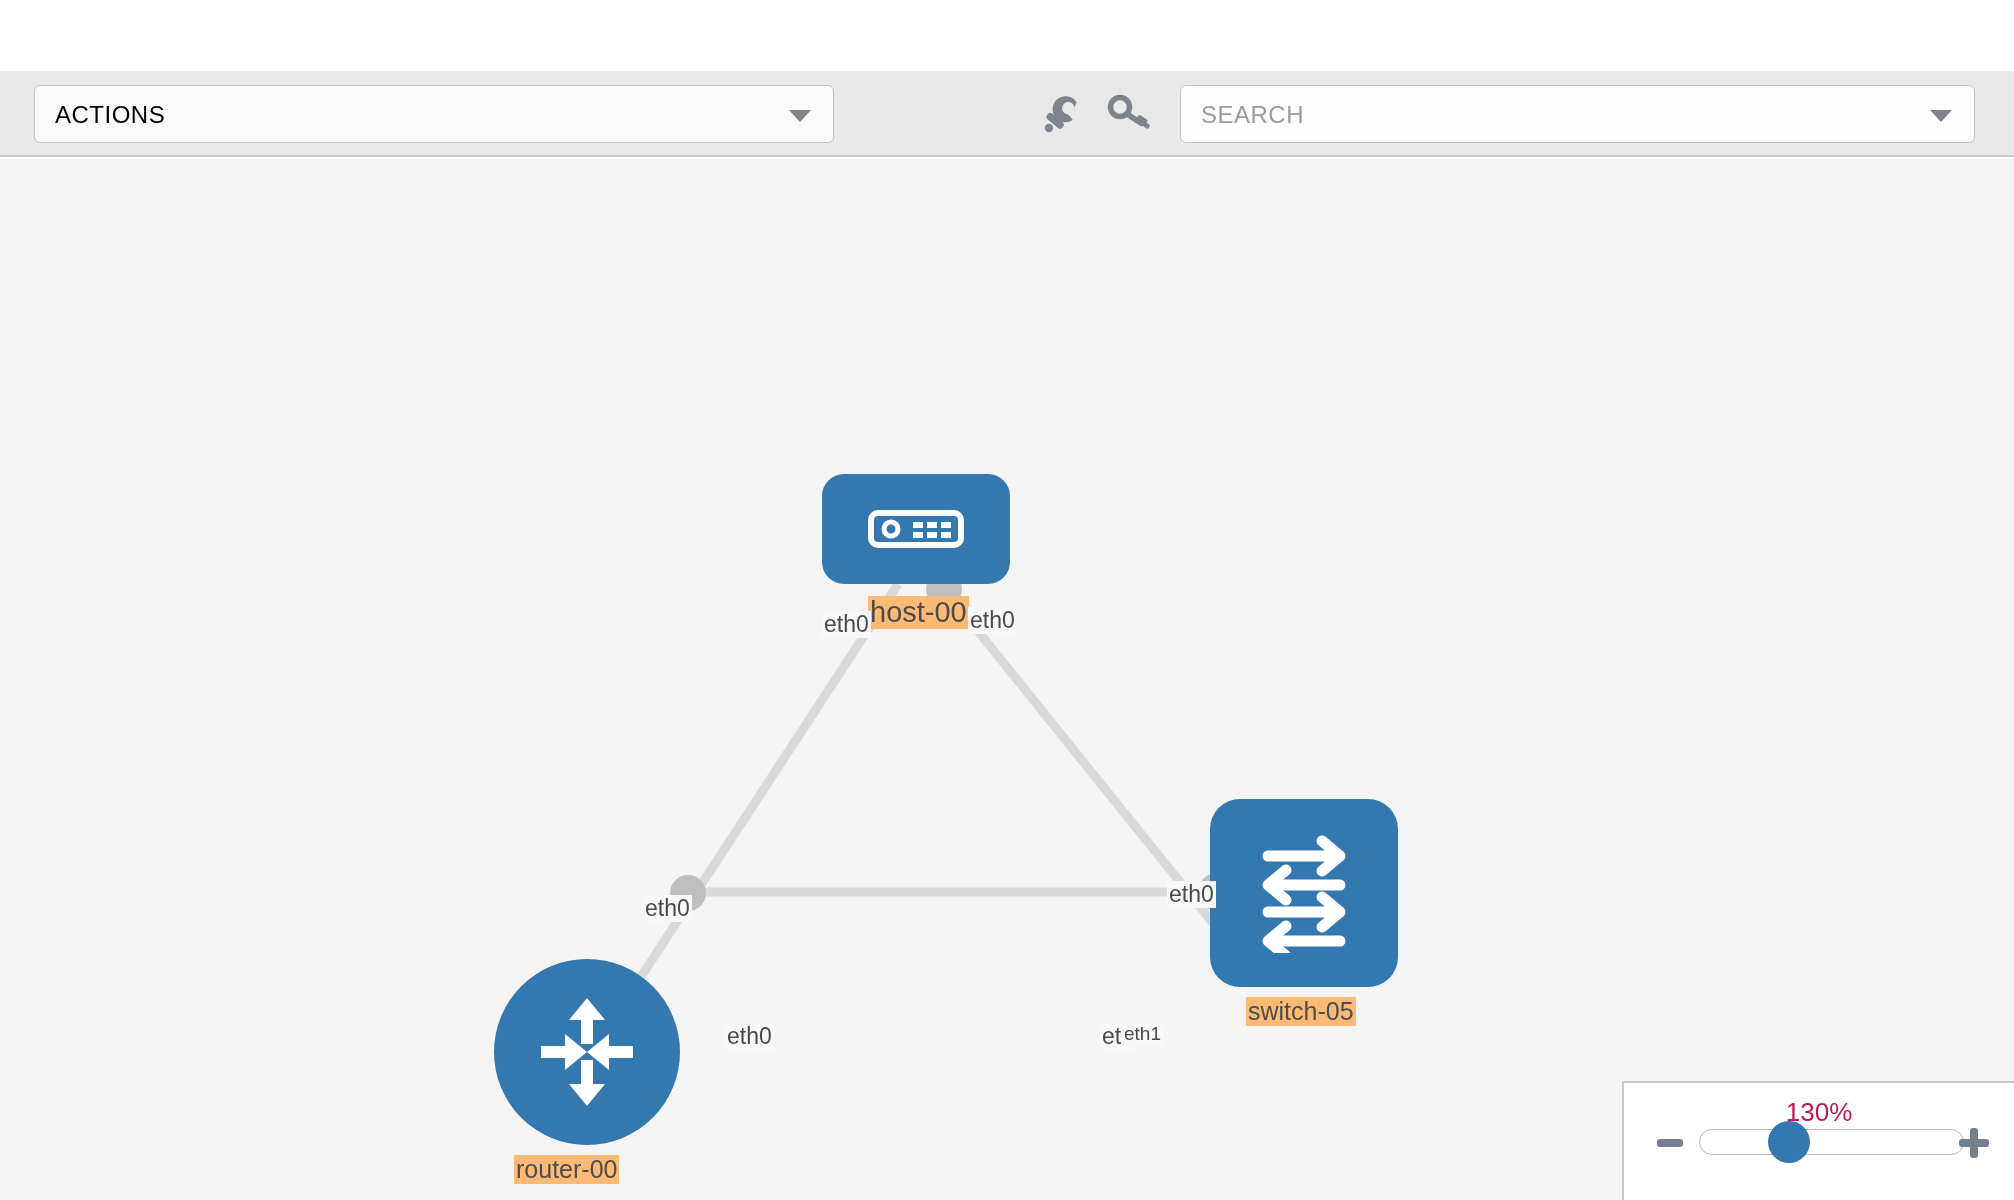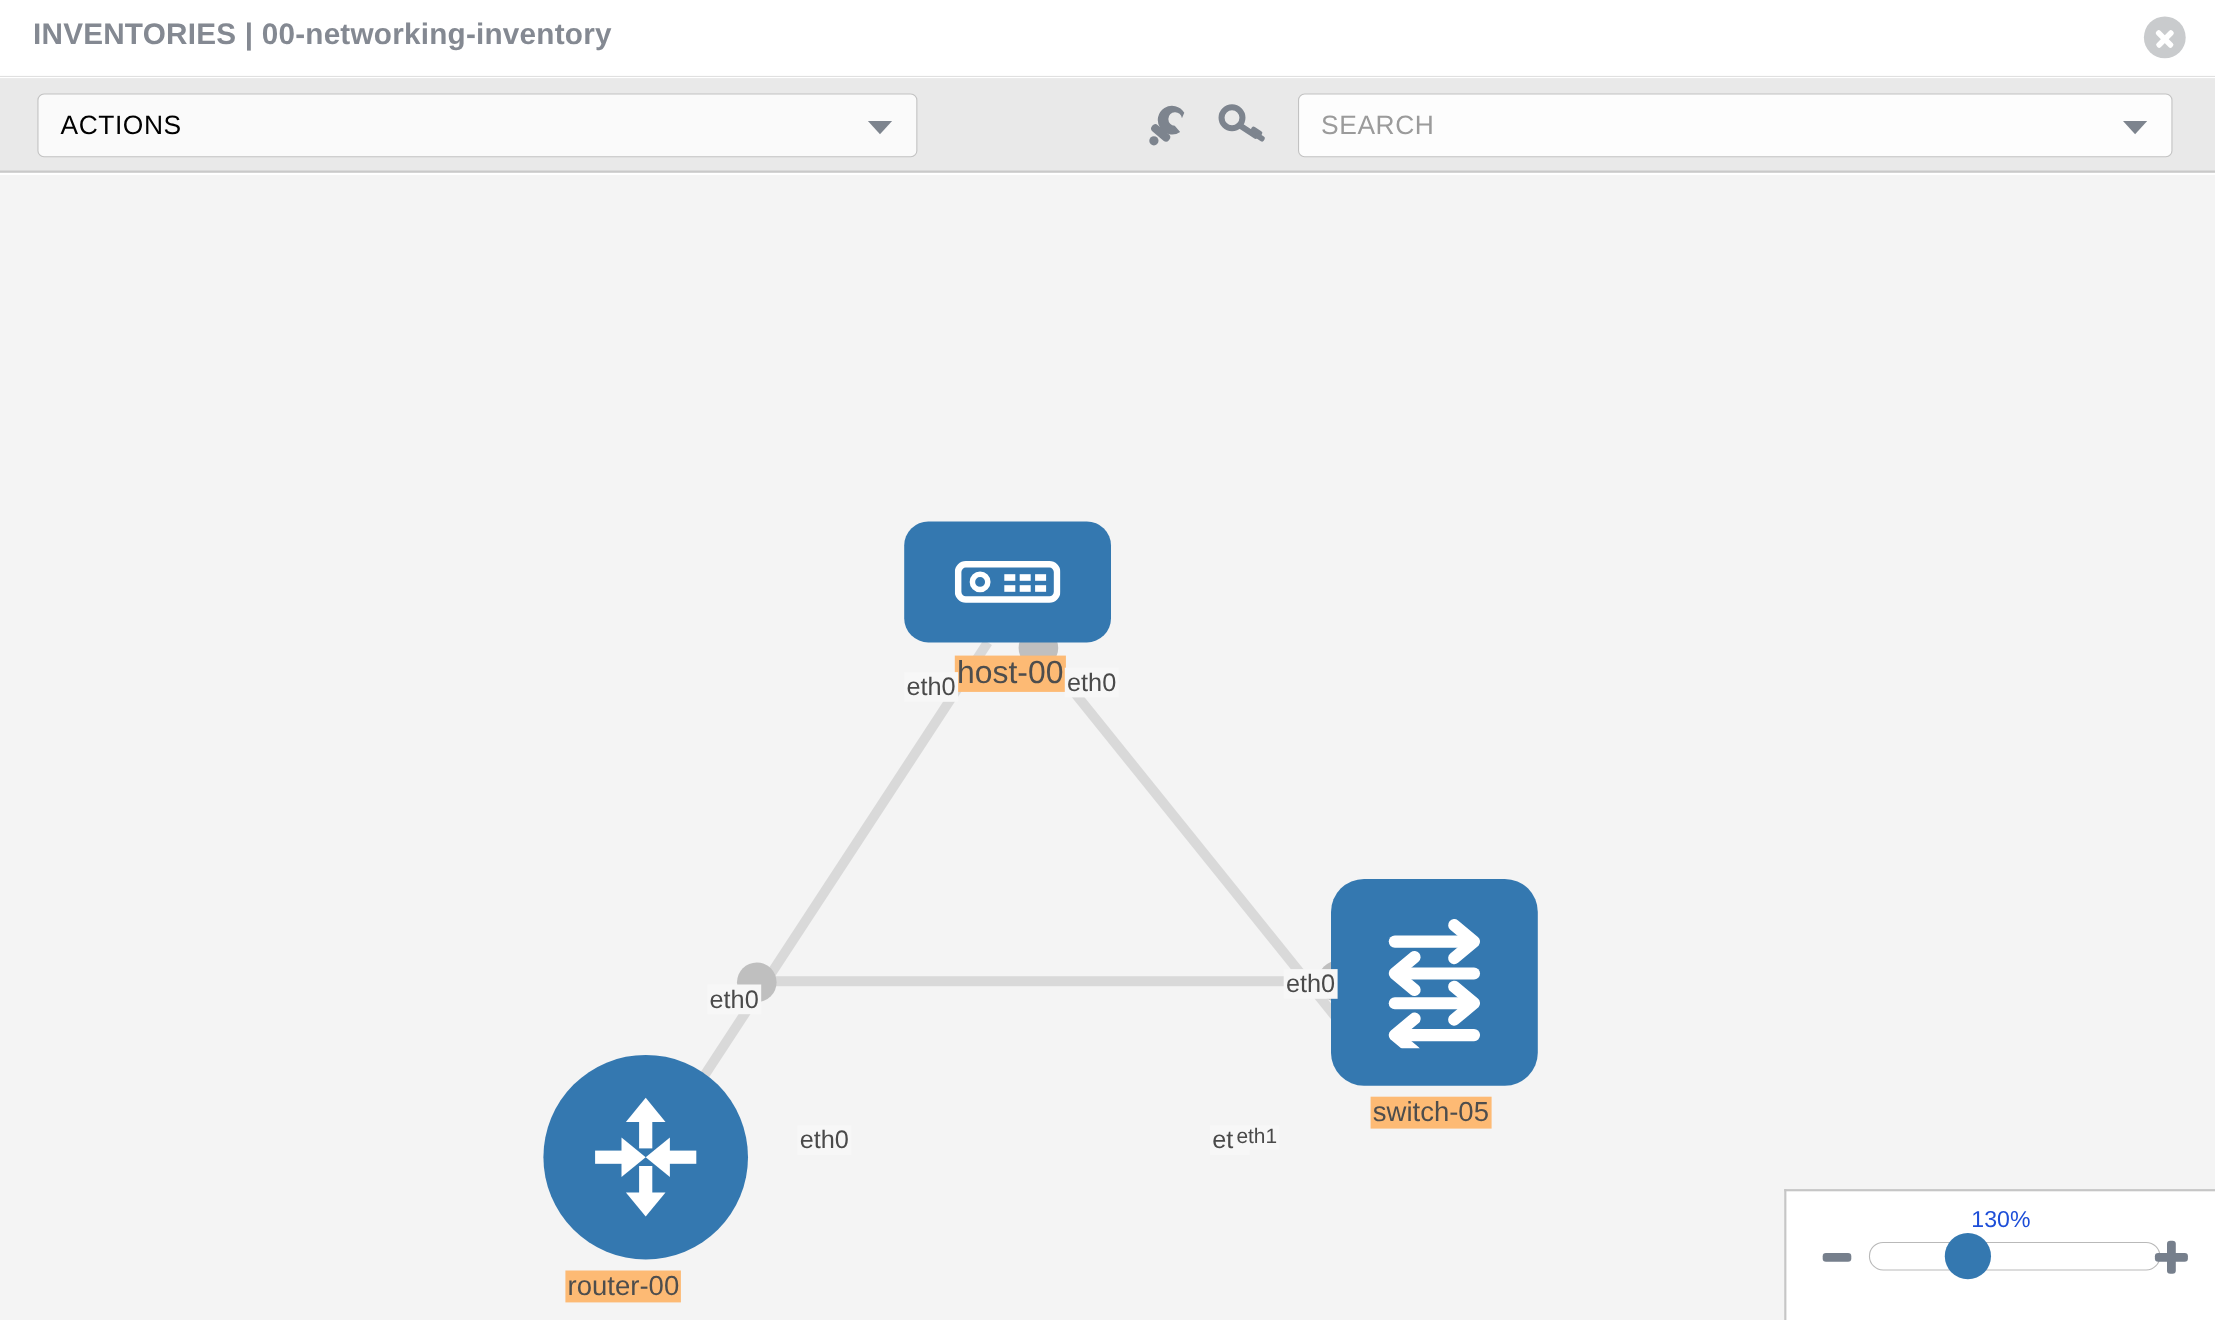--- a/index.html
+++ b/index.html
@@ -123,21 +123,21 @@
   
   .zoom-panel {
     position: absolute; left: 1622px; top: 1081px;
     width: 392px; height: 119px;
     background: #ffffff;
     border-top: 2px solid #c6c6c6;
     border-left: 2px solid #c6c6c6;
   }
   .zoom-pct {
     position: absolute; left: 0; right: 0; top: 14px;
-    text-align: center; font-size: 21px; color: #1d4ed8;
+    text-align: center; font-size: 26px; color: #be185d;
   }
   .zoom-minus {
     position: absolute; left: 33px; top: 56px;
     width: 26px; height: 8px; border-radius: 3px; background: #767f8c;
     cursor: pointer;
   }
   .zoom-plus {
     position: absolute; right: 25px; top: 45px;
     width: 30px; height: 30px; cursor: pointer;
   }
@@ -157,24 +157,20 @@
     position: absolute; left: 144px; top: 38px;
     width: 42px; height: 42px; border-radius: 50%;
     background: #3478b0; cursor: pointer;
   }
 </style>
 </head>
 <body>
 
 <div id="app">
 
-  <div class="header">
-    <div class="page-title">INVENTORIES | 00-networking-inventory</div>
-    <div class="close-btn"></div>
-  </div>
 
   <div class="toolbar">
 
     <div class="actions-select">
       <span class="label">ACTIONS</span>
       <span class="caret"></span>
     </div>
 
     <div class="tool-icon wrench">
       <svg width="44" height="42" viewBox="0 0 44 42">

